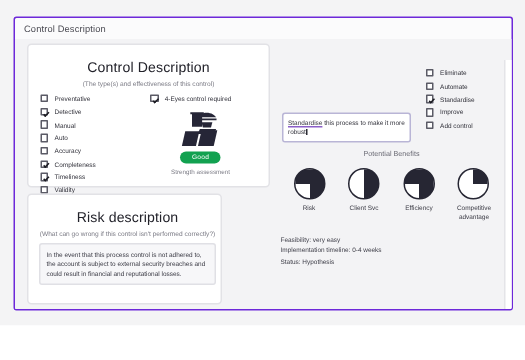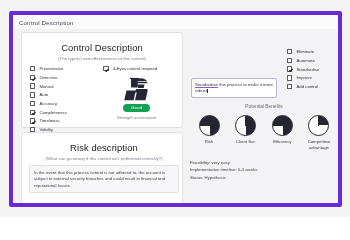--- a/index.html
+++ b/index.html
@@ -13,21 +13,21 @@
     position: relative;
     width: 350px; height: 217px;
     background: #f4f4f5;
   }
   
   .window {
     position: absolute;
     left: 9px; top: 11px;
     width: 333px; height: 196px;
     background: #fbfbfc;
-    border: 4px solid #6d28d9;
+    border: 1px solid #6d28d9;
     border-radius: 2px;
     overflow: hidden;
   }
   .win-title {
     position: absolute;
     left: 6px; top: 4px;
     font-size: 6.2px;
     color: #4a4a52;
     letter-spacing: .1px;
   }
@@ -51,21 +51,21 @@
   }
   .card-ctrl {
     position: absolute;
     left: 0; top: 0;
     width: 162px; height: 96px;
     padding: 6px 6px 4px 6px;
   }
   .card-risk {
     position: absolute;
     left: 0; top: 100px;
-    width: 162px; height: 74px;
+    width: 130px; height: 74px;
     padding: 6px 2px 4px 6px;
   }
   .sec-title {
     text-align: center;
     font-size: 9.4px;
     font-weight: normal;
     color: #22222a;
     letter-spacing: .1px;
     margin-top: 3px;
   }

